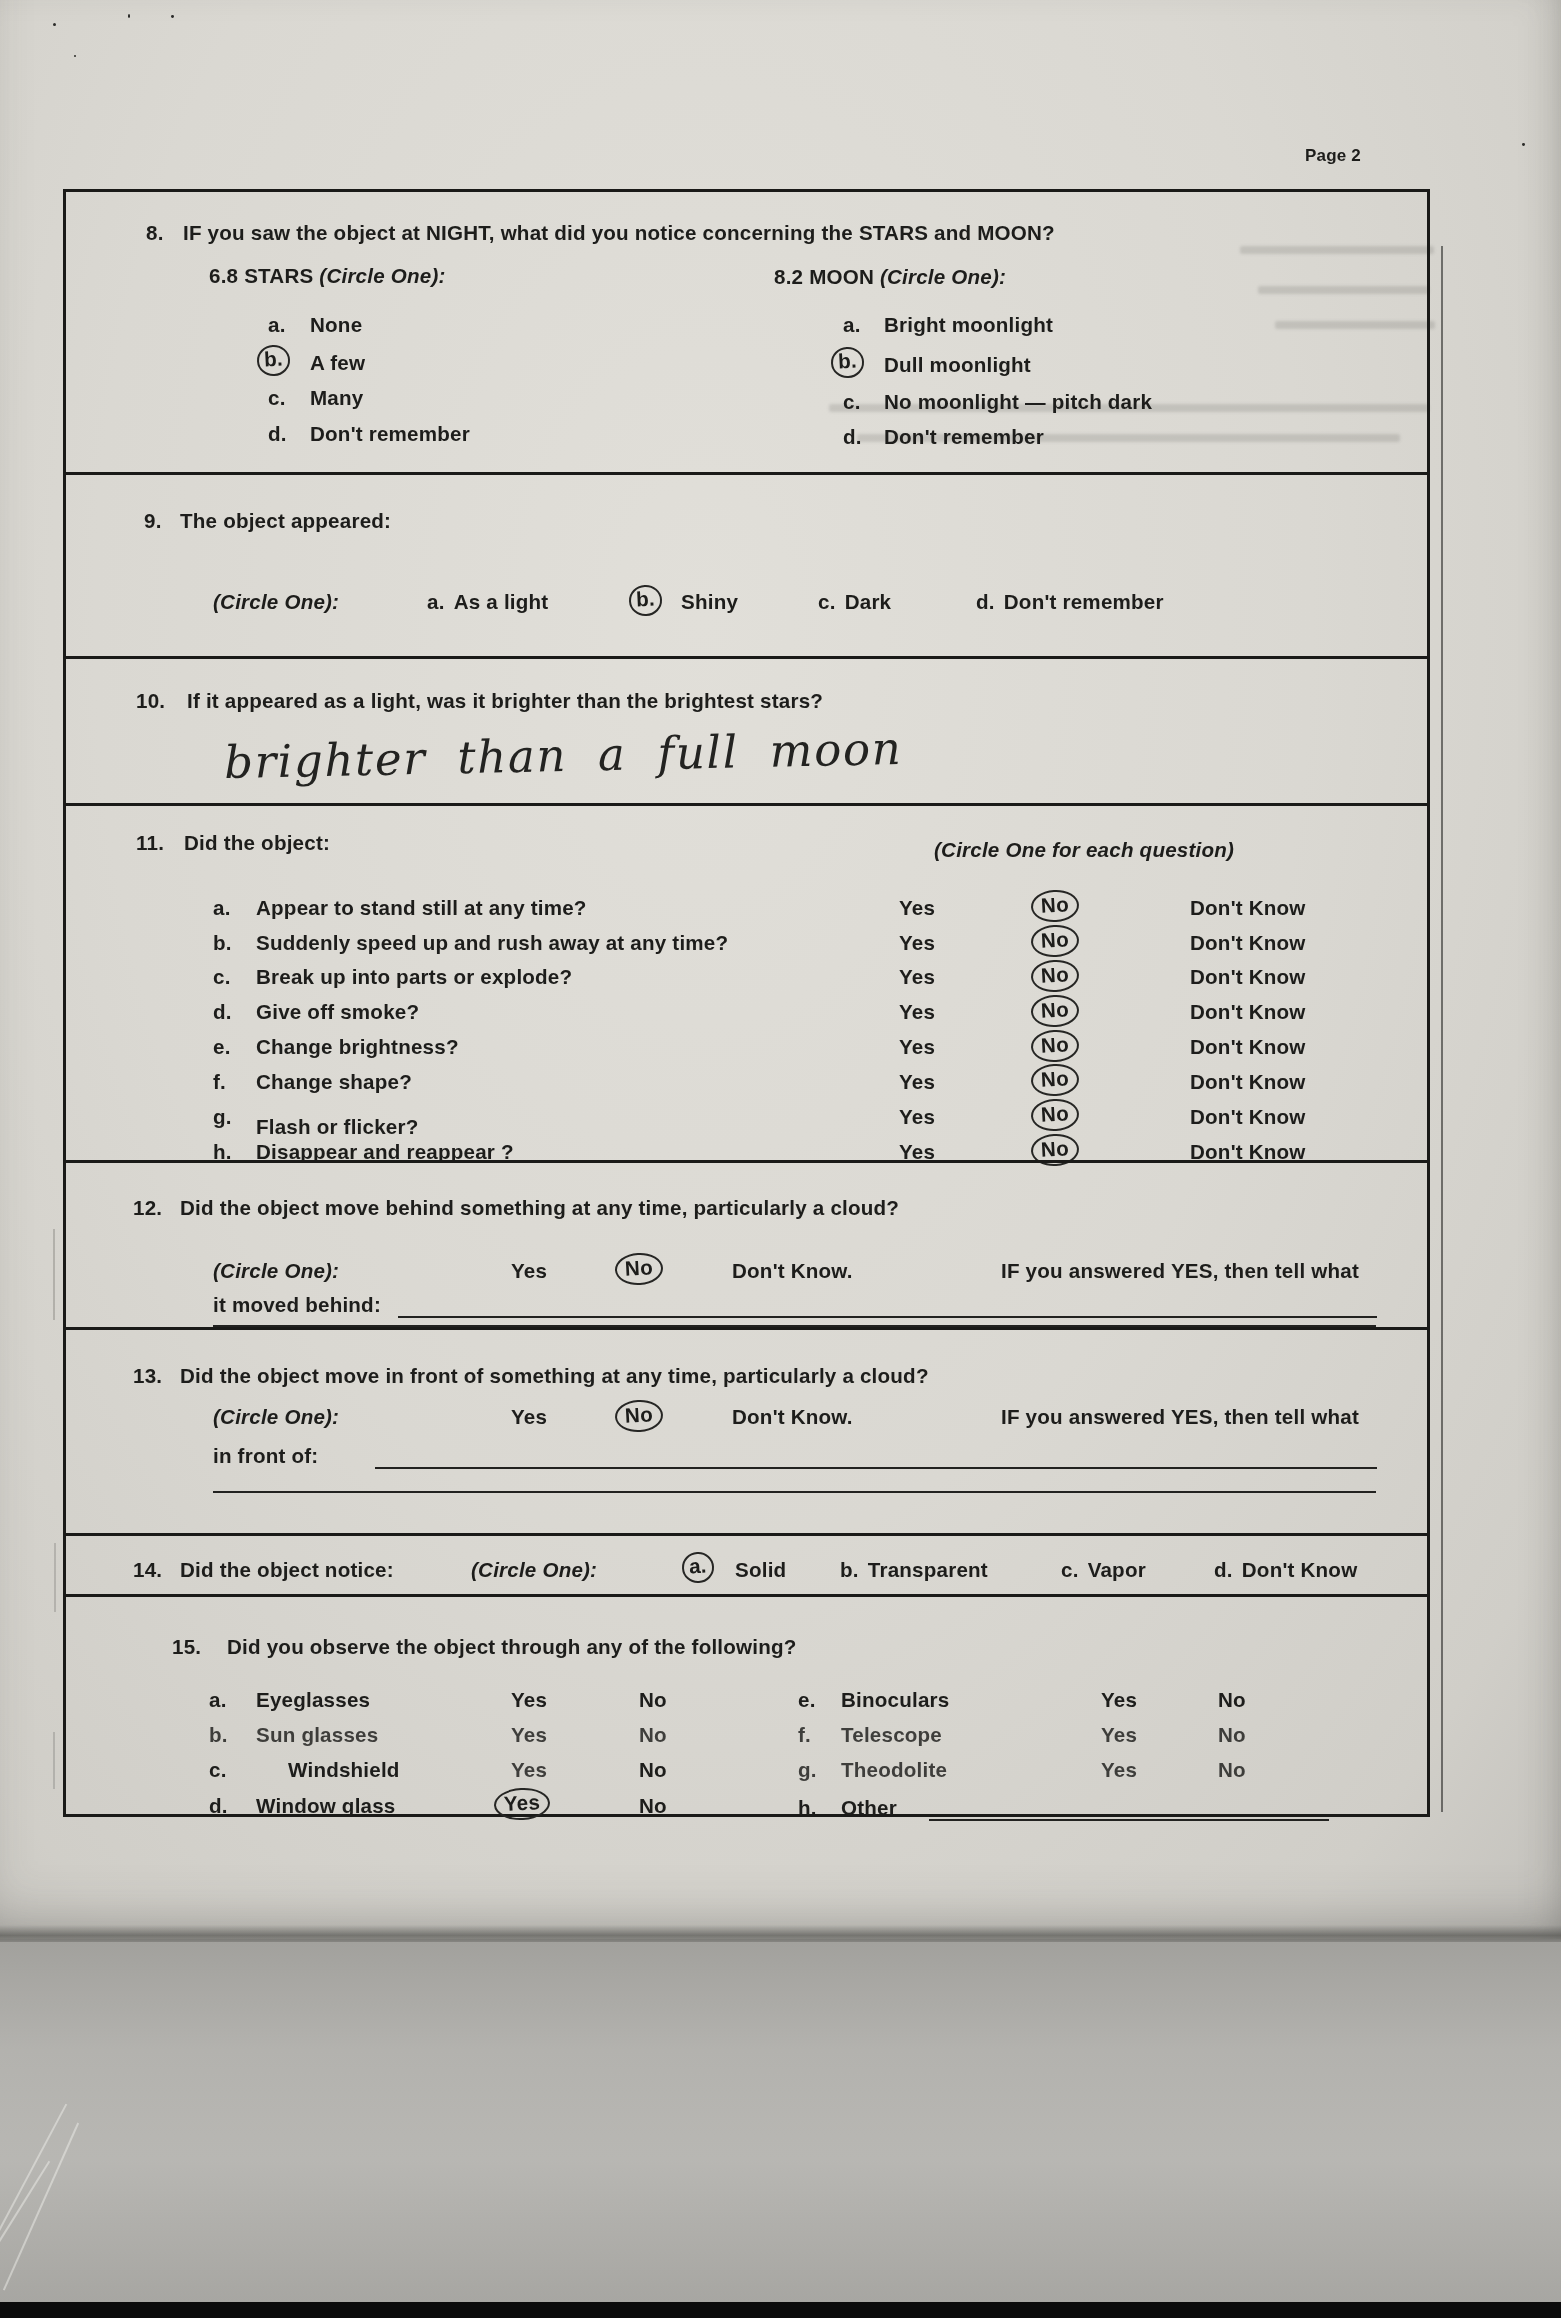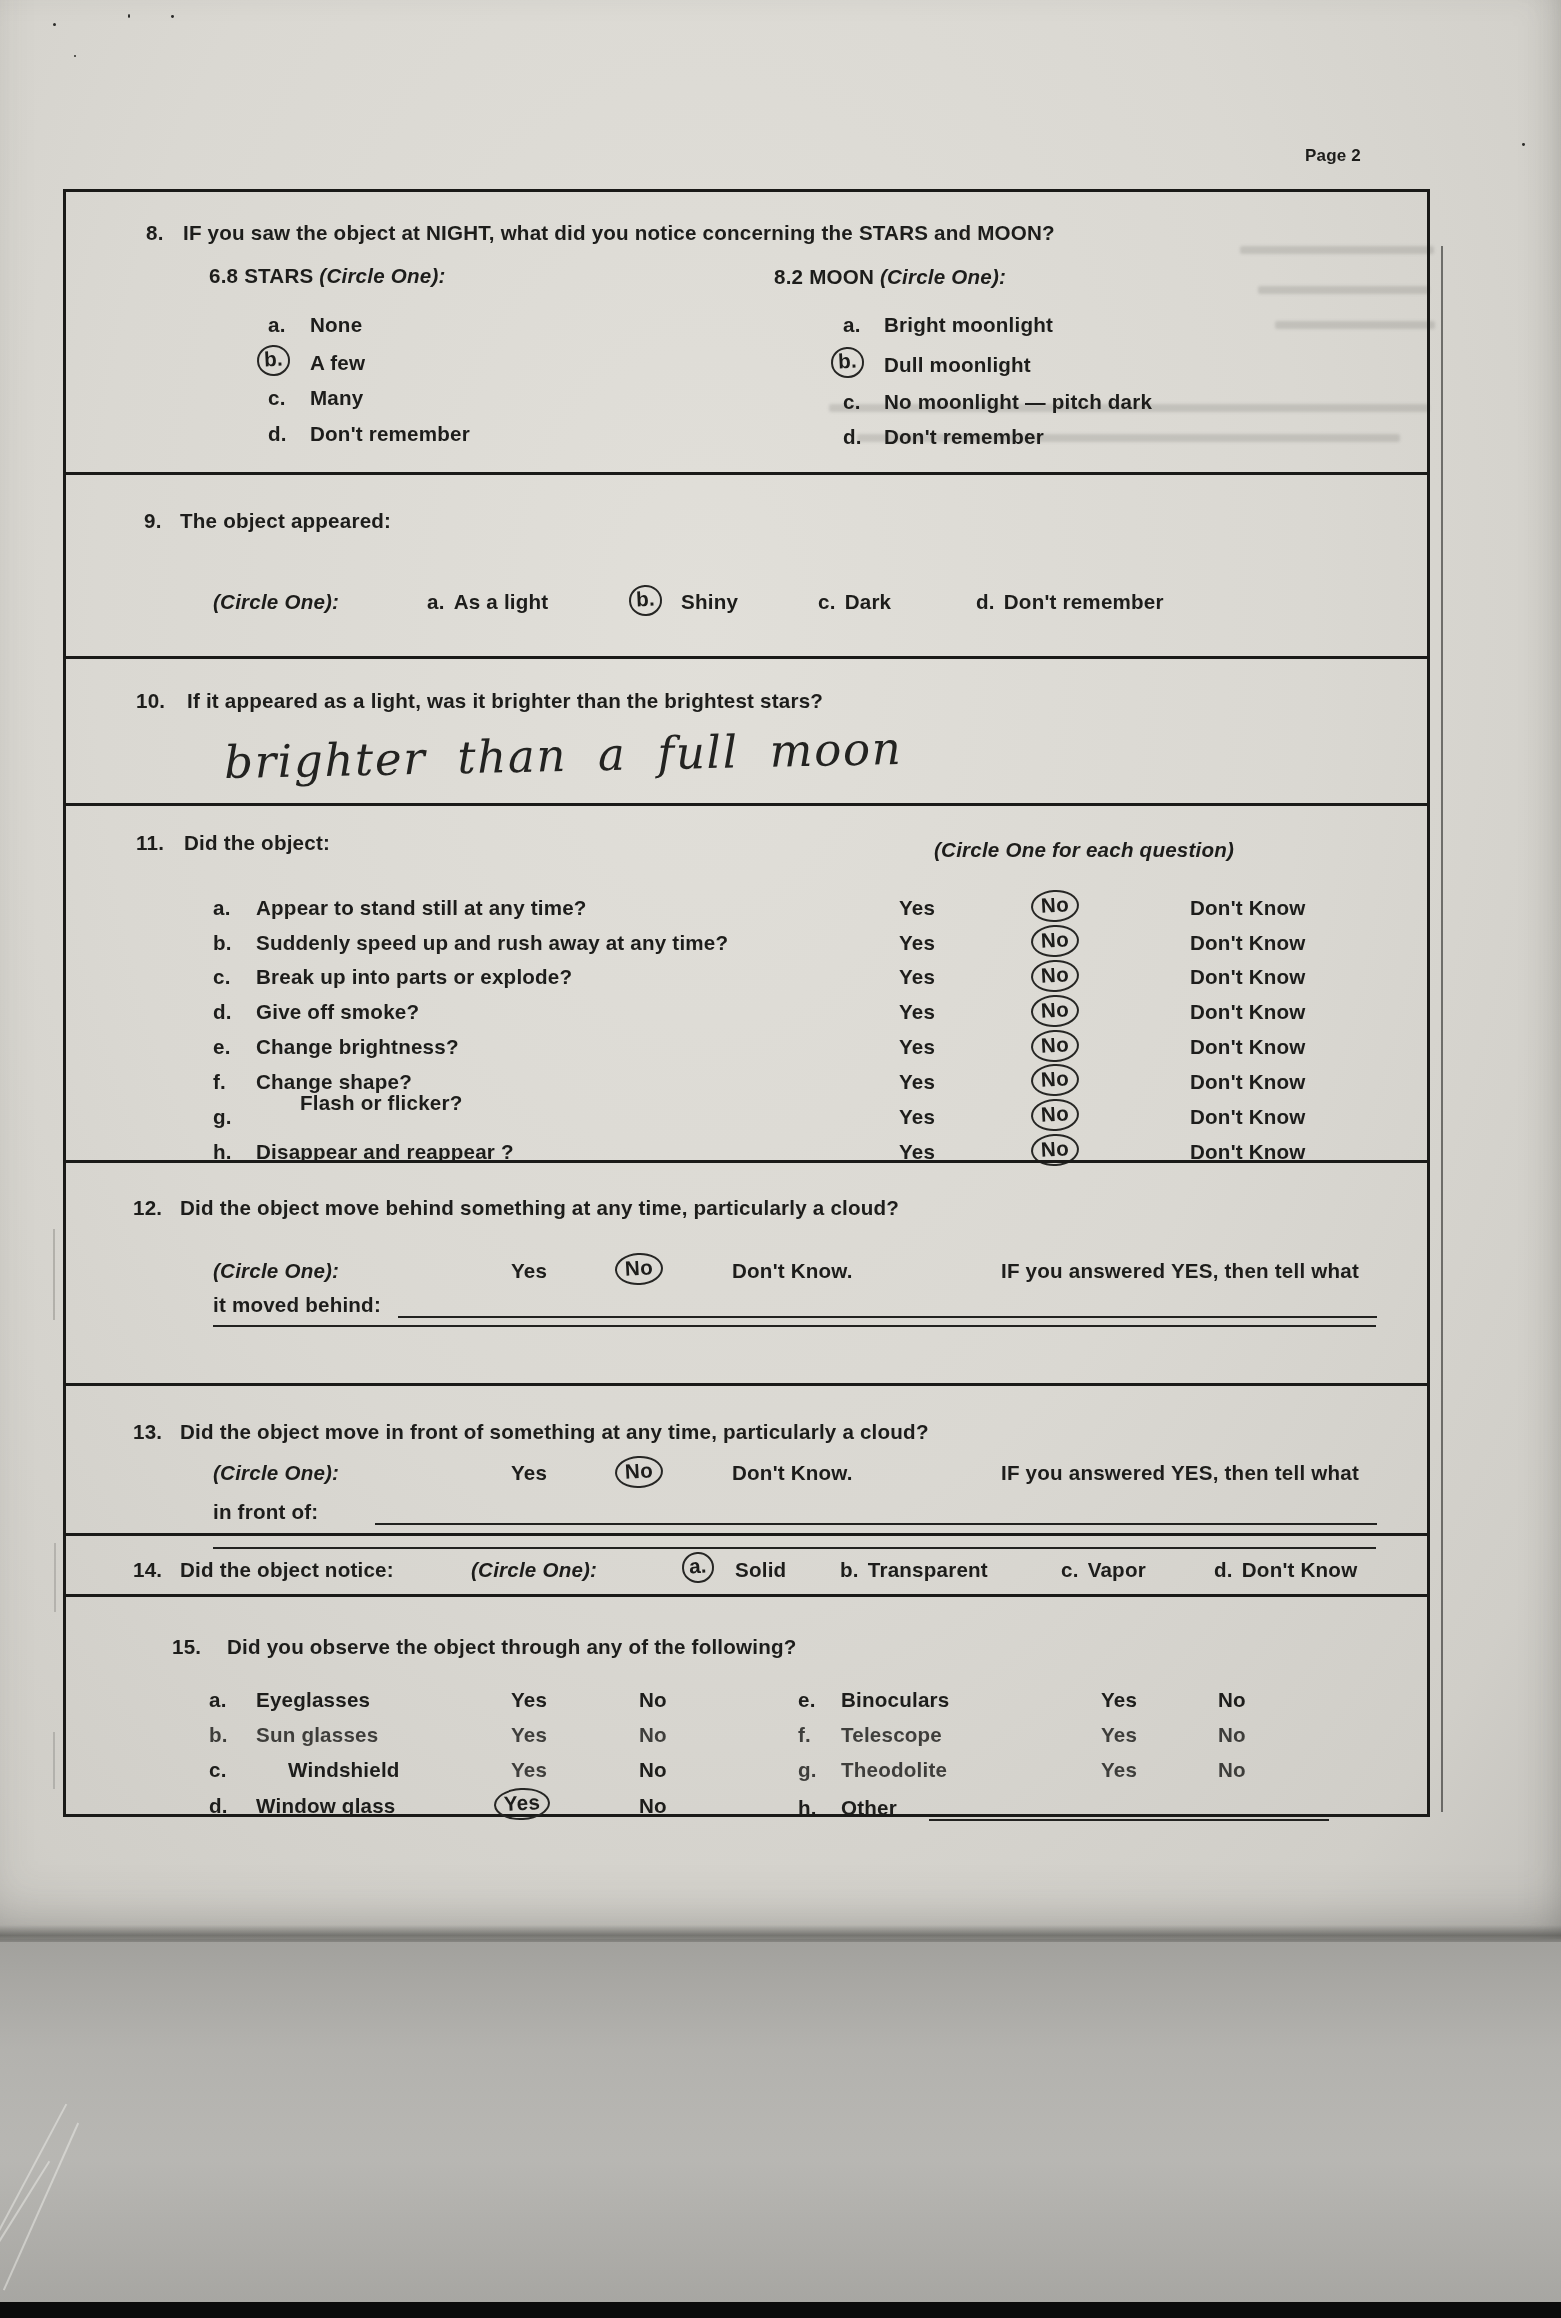--- a/index.html
+++ b/index.html
@@ -182,21 +182,21 @@
       <span class="abs circ" style="left:965px; top:224px;">No</span>
       <span class="abs" style="left:1124px; top:229px;">Don't Know</span>
 
       <span class="abs" style="left:147px; top:264px;">f.</span>
       <span class="abs" style="left:190px; top:264px;">Change shape?</span>
       <span class="abs" style="left:833px; top:264px;">Yes</span>
       <span class="abs circ" style="left:965px; top:258px;">No</span>
       <span class="abs" style="left:1124px; top:264px;">Don't Know</span>
 
       <span class="abs" style="left:147px; top:299px;">g.</span>
-      <span class="abs" style="left:190px; top:285px;margin-left:44px;">Flash or flicker?</span>
+      <span class="abs" style="left:190px; top:309px;">Flash or flicker?</span>
       <span class="abs" style="left:833px; top:299px;">Yes</span>
       <span class="abs circ" style="left:965px; top:293px;">No</span>
       <span class="abs" style="left:1124px; top:299px;">Don't Know</span>
 
       <span class="abs" style="left:147px; top:334px;">h.</span>
       <span class="abs" style="left:190px; top:334px;">Disappear and reappear ?</span>
       <span class="abs" style="left:833px; top:334px;">Yes</span>
       <span class="abs circ" style="left:965px; top:328px;">No</span>
       <span class="abs" style="left:1124px; top:334px;">Don't Know</span>
     </div>
@@ -209,21 +209,21 @@
       <span class="abs" style="left:445px; top:96px;">Yes</span>
       <span class="abs circ" style="left:549px; top:90px;">No</span>
       <span class="abs" style="left:666px; top:96px;">Don't Know.</span>
       <span class="abs" style="left:935px; top:96px;">IF you answered YES, then tell what</span>
 
       <span class="abs" style="left:147px; top:130px;">it moved behind:</span>
       <div class="uline" style="left:332px; top:153px; width:979px;"></div>
       <div class="uline" style="left:147px; top:162px; width:1163px;"></div>
     </div>
 
-    <div class="sec bt" style="top:1191px; height:184px;text-align:center;">
+    <div class="sec bt" style="top:1135px; height:184px;text-align:center;">
       <span class="abs" style="left:67px; top:34px;">13.</span>
       <span class="abs" style="left:114px; top:34px;">Did the object move in front of something at any time, particularly a cloud?</span>
 
       <span class="abs it" style="left:147px; top:75px;">(Circle One):</span>
       <span class="abs" style="left:445px; top:75px;">Yes</span>
       <span class="abs circ" style="left:549px; top:70px;">No</span>
       <span class="abs" style="left:666px; top:75px;">Don't Know.</span>
       <span class="abs" style="left:935px; top:75px;">IF you answered YES, then tell what</span>
 
       <span class="abs" style="left:147px; top:114px;">in front of:</span>

